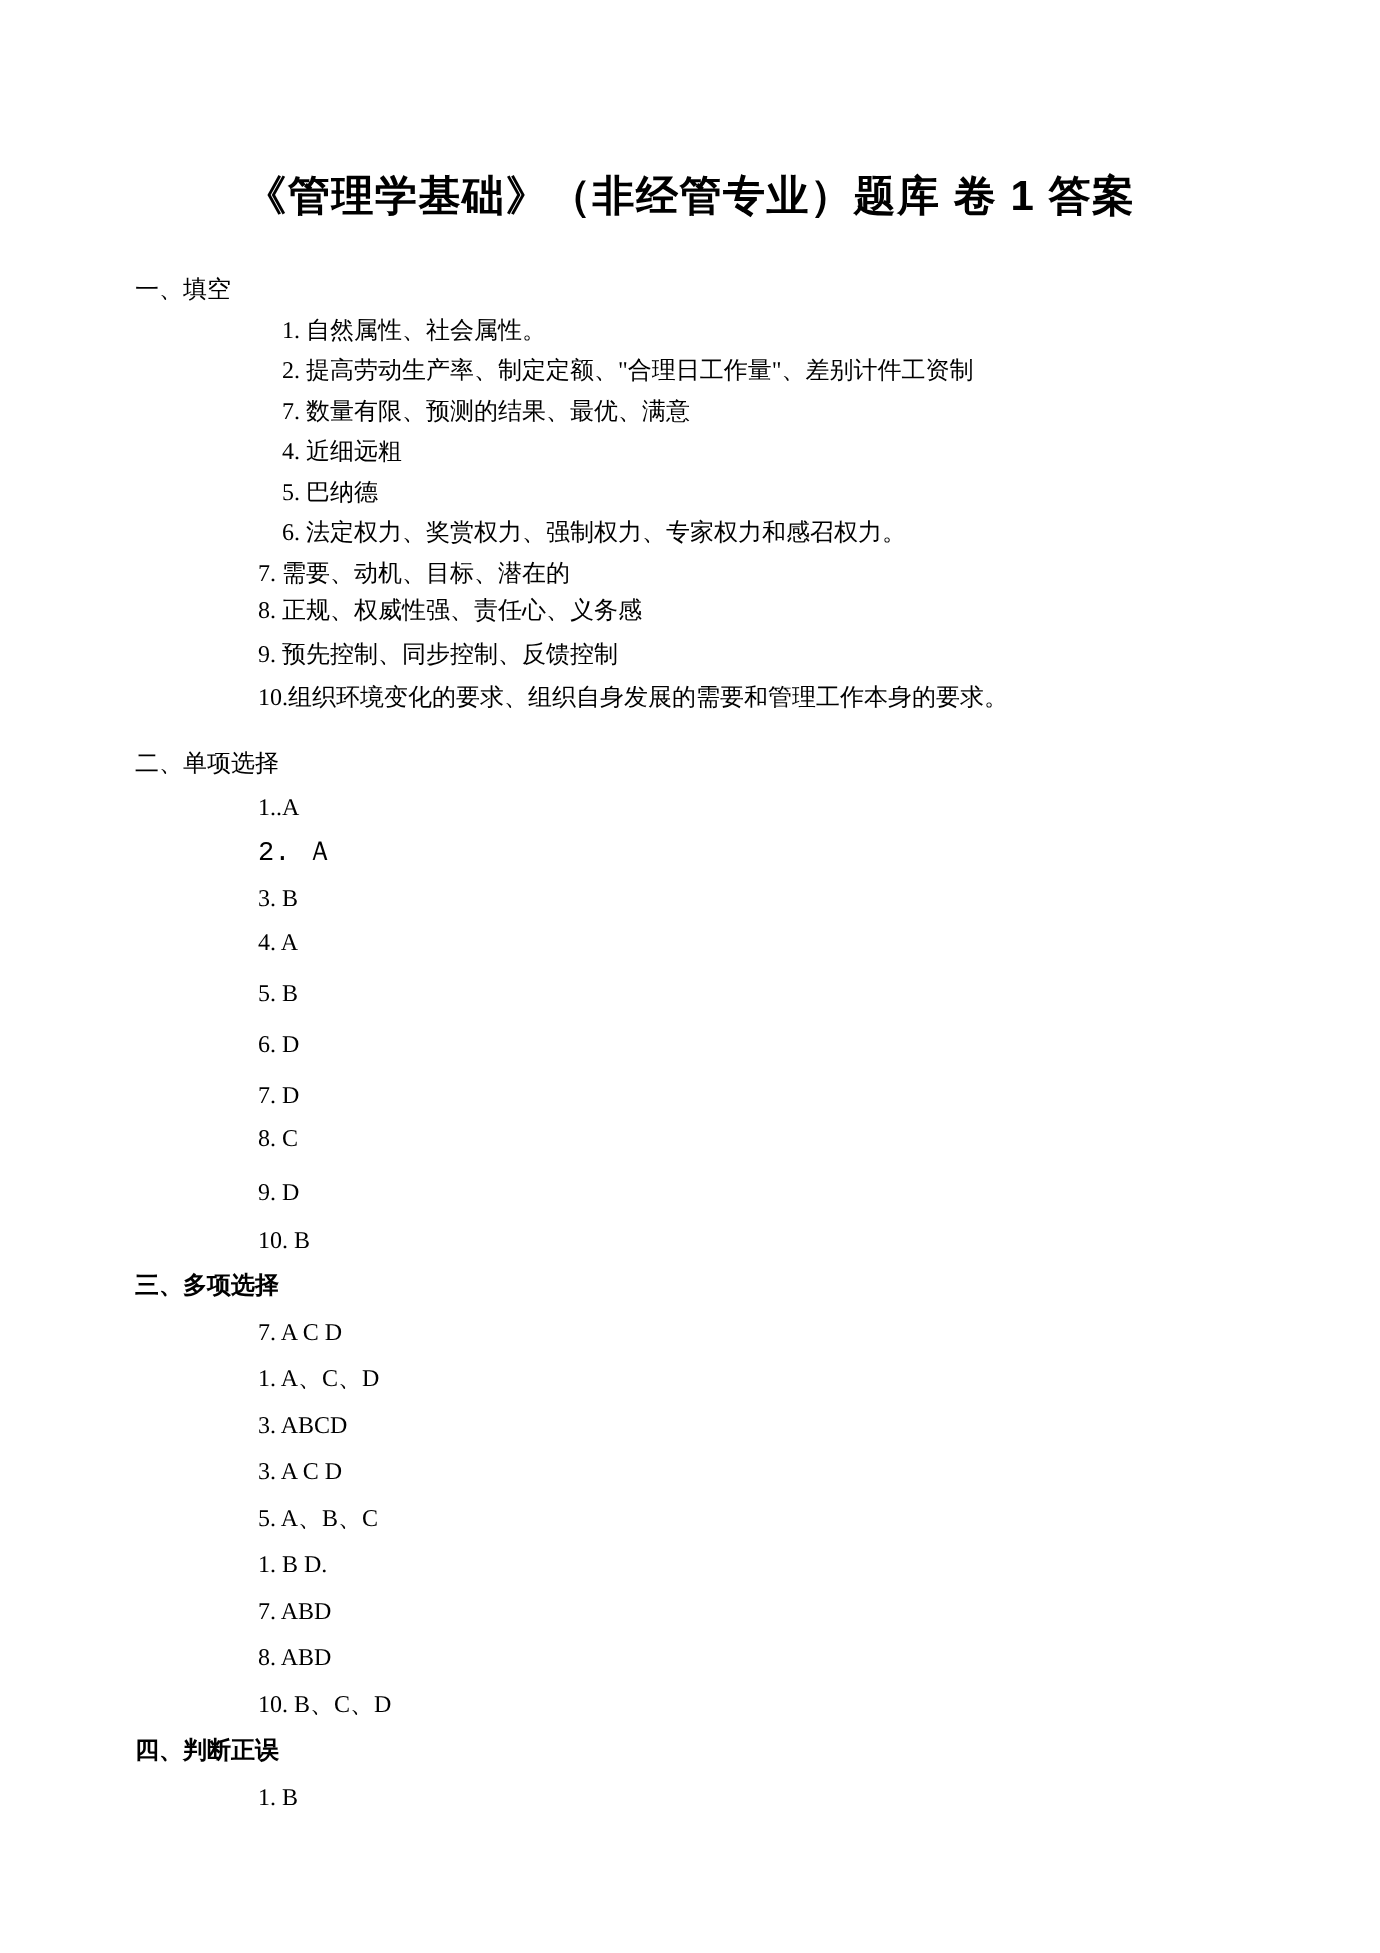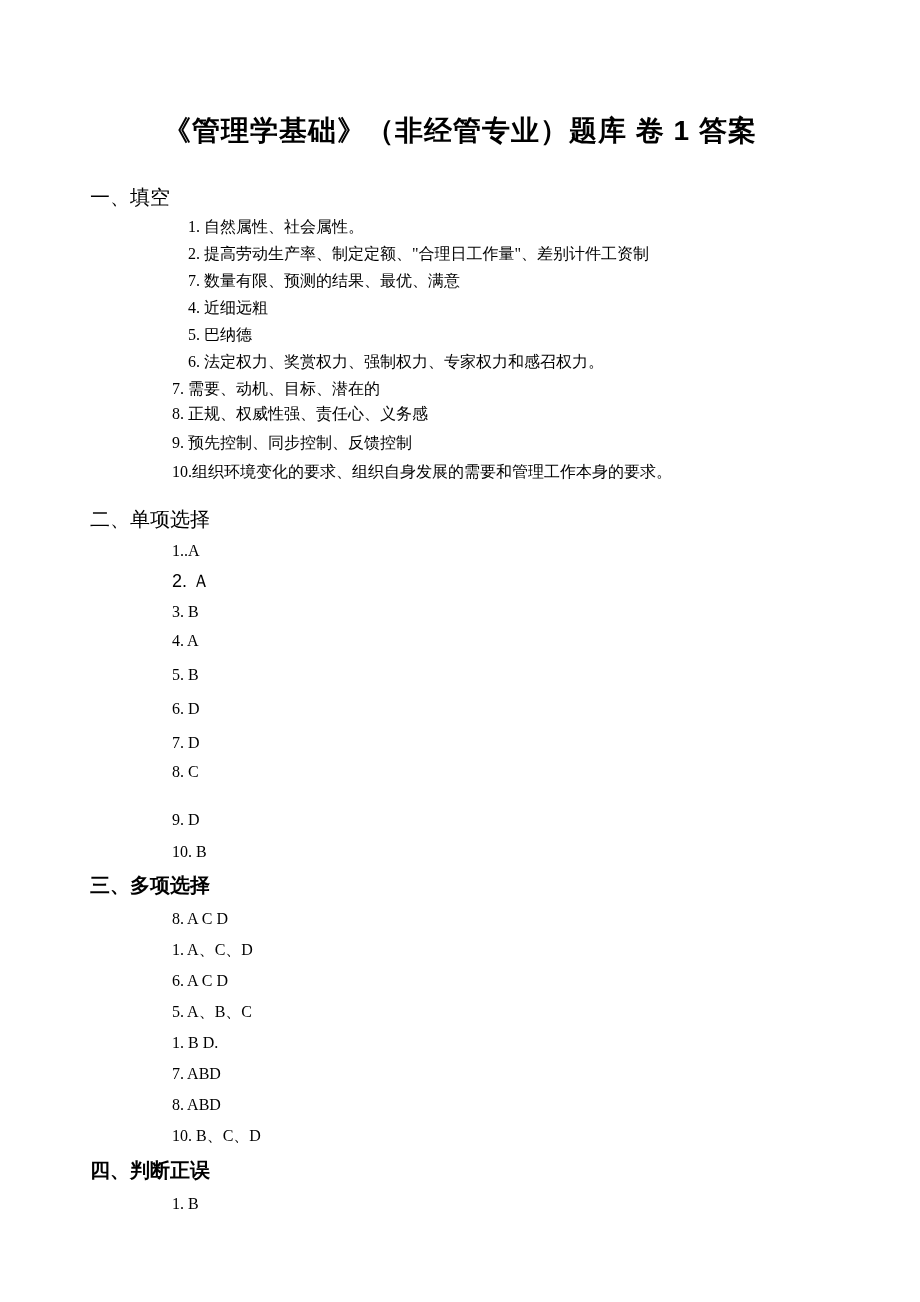--- a/index.html
+++ b/index.html
@@ -15,38 +15,38 @@
     }
     .title {
       text-align: center;
       font-family: "SimHei", "黑体", sans-serif;
       font-size: 28px;
       font-weight: bold;
       margin-bottom: 30px;
       letter-spacing: 1px;
     }
     .section-heading {
-      font-size: 20px;
+      font-size: 16px;
       margin: 6px 0 3px 0;
     }
     .section-heading.bold {
       font-family: Liberation Sans, sans-serif;
       font-weight: bold;
     }
     .list {
       padding-left: 82px;
     }
     .item {
       margin: 3px 16px;
       white-space: nowrap;
     }
     .item.tight { margin: 1px 0; }
     .item.loose { margin: 5px 0; }
     .section3 .item, .section4 .item { margin: 7px 0; }
-    .s2-2 { font-family: Liberation Sans, sans-serif; font-size: 18px; }
+    .s2-2 { font-family: Liberation Mono, monospace; font-size: 18px; }
   </style>
 </head>
 <body>
 
 <div class="title">《管理学基础》（非经管专业）题库  卷 1    答案</div>
 
 <div class="section-heading">一、填空</div>
 <div class="list">
   <div class="item">1.  自然属性、社会属性。</div>
   <div class="item">2.  提高劳动生产率、制定定额、"合理日工作量"、差别计件工资制</div>
@@ -63,29 +63,30 @@
 <div class="section-heading" style="margin-top:20px">二、单项选择</div>
 <div class="list">
   <div class="item loose">1..A</div>
   <div class="item loose s2-2">2. Ａ</div>
   <div class="item tight">3. B</div>
   <div class="item loose">4. A</div>
   <div class="item loose" style="margin-top:10px">5. B</div>
   <div class="item loose" style="margin-top:10px">6. D</div>
   <div class="item loose" style="margin-top:10px">7. D</div>
   <div class="item tight">8. C</div>
-  <div class="item loose" style="margin-top:24px">9. D</div>
+  <div class="item loose" style="margin-top:12px">9. D</div>
   <div class="item loose" style="margin-top:8px">10. B</div>
 </div>
 
 <div class="section-heading bold">三、多项选择</div>
 <div class="list section3">
-  <div class="item">8. A C D</div>
+  <div class="item">7. A C D</div>
   <div class="item">1. A、C、D</div>
-  <div class="item">6. A C D</div>
+  <div class="item">3. ABCD</div>
+  <div class="item">3. A C D</div>
   <div class="item">5. A、B、C</div>
   <div class="item">1. B D.</div>
   <div class="item">7. ABD</div>
   <div class="item">8. ABD</div>
   <div class="item">10.  B、C、D</div>
 </div>
 
 <div class="section-heading bold">四、判断正误</div>
 <div class="list section4">
   <div class="item">1. B</div>

